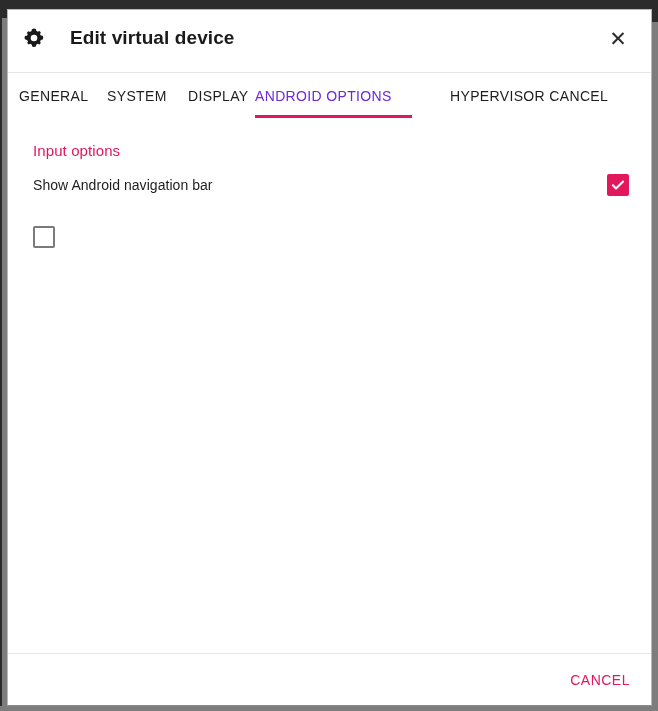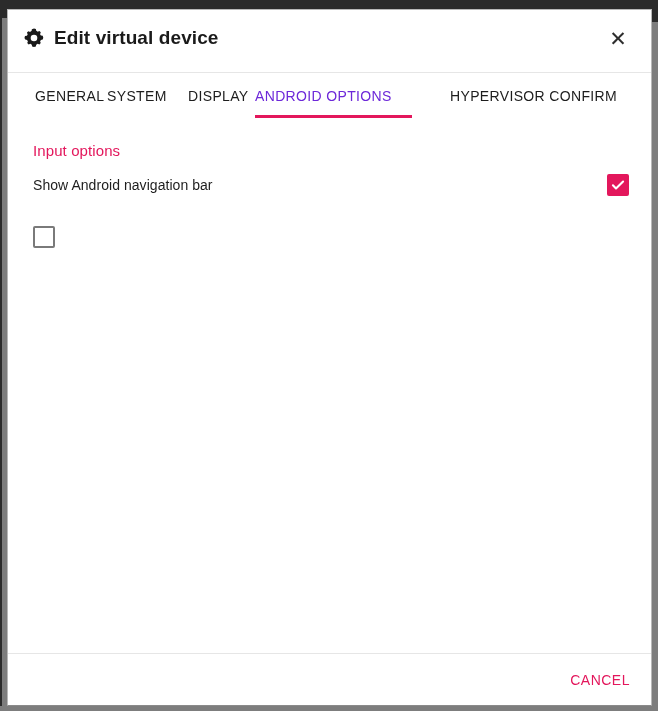--- a/index.html
+++ b/index.html
@@ -78,20 +78,21 @@
 
   
   .titlebar {
     height: 63px;
     flex: 0 0 63px;
     display: flex;
     align-items: center;
     padding: 0 18px 6px 15px;
     border-bottom: 1px solid #e6e6e6;
     background: #ffffff;
+    gap: 16px;
   }
   .gear-icon {
     width: 22px;
     height: 22px;
     flex: 0 0 22px;
     margin-right: 9px;
     display: block;
   }
   .title-text {
     font-size: 19px;
@@ -237,35 +238,35 @@
     <div class="titlebar">
       <svg class="gear-icon" viewBox="0 0 24 24" aria-hidden="true">
         <path fill="#1a1a1a" d="M12 1.6l2.05.58.35 2.03c.55.2 1.07.5 1.53.87l1.94-.73 1.5 1.5-.73 1.94c.37.46.67.98.87 1.53l2.03.35.58 2.05-.58 2.05-2.03.35c-.2.55-.5 1.07-.87 1.53l.73 1.94-1.5 1.5-1.94-.73c-.46.37-.98.67-1.53.87l-.35 2.03-2.05.58-2.05-.58-.35-2.03c-.55-.2-1.07-.5-1.53-.87l-1.94.73-1.5-1.5.73-1.94c-.37-.46-.67-.98-.87-1.53l-2.03-.35L1.6 12l.58-2.05 2.03-.35c.2-.55.5-1.07.87-1.53l-.73-1.94 1.5-1.5 1.94.73c.46-.37.98-.67 1.53-.87l.35-2.03L12 1.6z"></path>
         <circle cx="12" cy="12" r="3.6" fill="#ffffff"></circle>
       </svg>
       <div class="title-text">Edit virtual device</div>
       <button class="close-button">✕</button>
     </div>
 
     <div class="tabbar">
-      <div class="tab" style="left:11px;width:82px;justify-content:flex-start;margin-left:16px;">
+      <div class="tab" style="left:11px;width:82px;justify-content:flex-start;">
         <span>GENERAL</span>
       </div>
       <div class="tab" style="left:99px;width:76px;">
         <span>SYSTEM</span>
       </div>
       <div class="tab" style="left:180px;width:76px;">
         <span>DISPLAY</span>
       </div>
       <div class="tab active" style="left:247px;width:157px;">
         <span>ANDROID OPTIONS</span>
         <span class="tab-underline"></span>
       </div>
       <div class="tab" style="left:442px;width:180px;">
-        <span>HYPERVISOR CONFIRM</span>
+        <span>HYPERVISOR CANCEL</span>
       </div>
     </div>
 
     <div class="body">
       <div class="section-title">Input options</div>
 
       <div class="option-row">
         <span class="option-label">Show Android navigation bar</span>
         <button class="checkbox checked">
           <svg class="check-mark" viewBox="0 0 16 16" aria-hidden="true">

